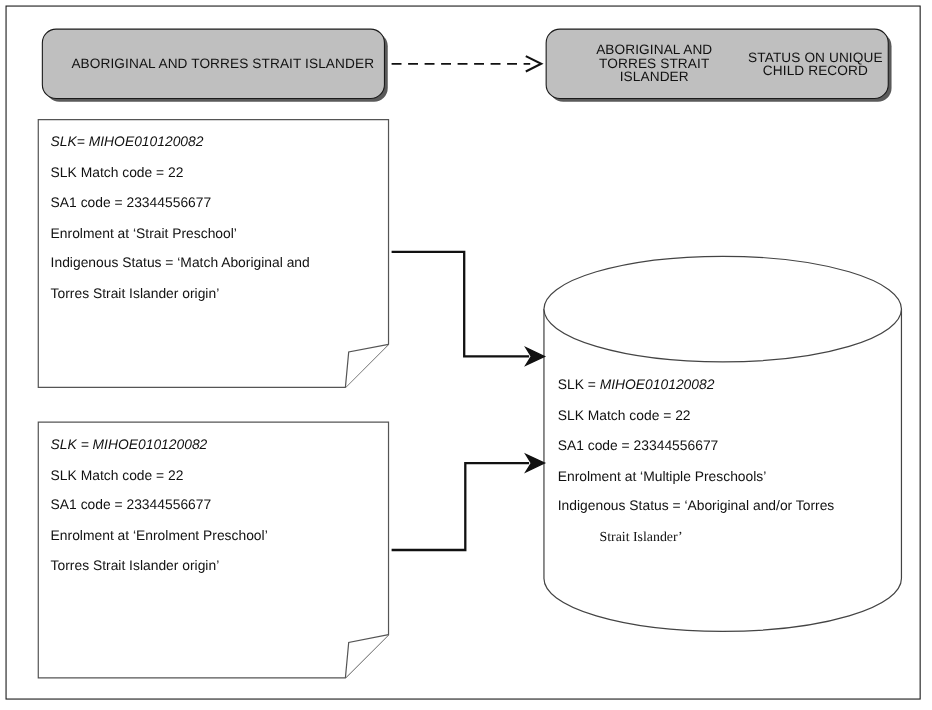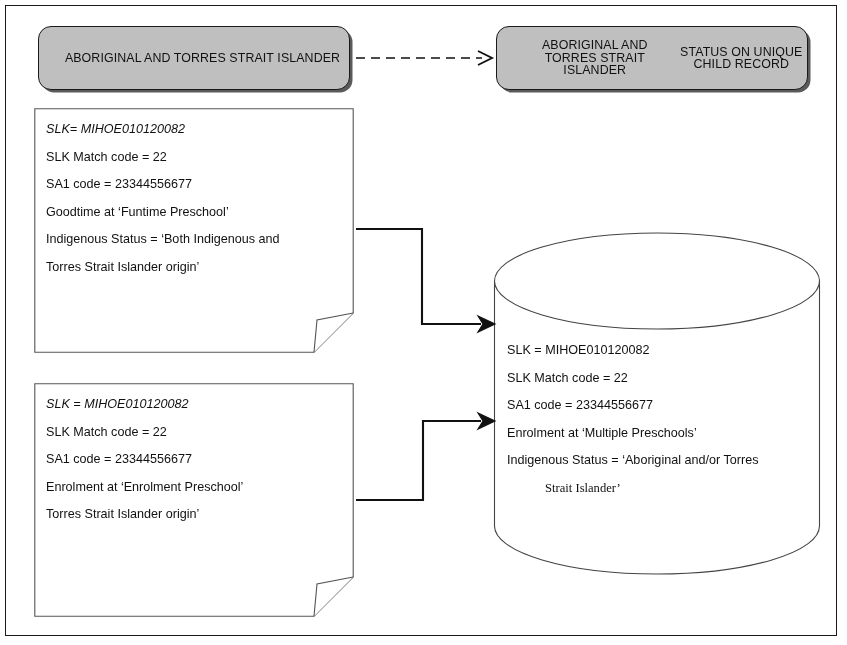--- a/index.html
+++ b/index.html
@@ -125,20 +125,21 @@
   #cylinder-text .tline {
     display: block;
     white-space: nowrap;
     margin-bottom: 13.5px;
   }
   #cylinder-text .tline.indented {
     padding-left: 38px;
     font-family: Liberation Serif, serif;
   }
   .mixed-italic {
+    font-style: italic;
     margin-top: 16px;
   }
   
   #connectors {
     position: absolute;
     left: 0;
     top: 0;
     width: 847px;
     height: 645px;
     pointer-events: none;
@@ -162,22 +163,22 @@
 
   <div class="doc-shape" id="doc-top">
     <svg width="320" height="245" viewBox="0 0 320 245">
       <path d="M0.8,0.8 L319.2,0.8 L319.2,205 L280,244.2 L0.8,244.2 Z" fill="#ffffff" stroke="#555555" stroke-width="1.1"></path>
       <path d="M319.2,205 L283,212 L280,244.2" fill="#ffffff" stroke="#555555" stroke-width="1.1"></path>
     </svg>
     <div class="doc-text">
       <span class="tline italic">SLK= MIHOE010120082</span>
       <span class="tline">SLK Match code = 22</span>
       <span class="tline">SA1 code = 23344556677</span>
-      <span class="tline">Goodtime at ‘Funtime Preschool’</span>
-      <span class="tline">Indigenous Status = ‘Both Indigenous and</span>
+      <span class="tline">Enrolment at ‘Strait Preschool’</span>
+      <span class="tline">Indigenous Status = ‘Match Aboriginal and</span>
       <span class="tline">Torres Strait Islander origin’</span>
     </div>
   </div>
 
   <div class="doc-shape" id="doc-bottom">
     <svg width="320" height="234" viewBox="0 0 320 234">
       <path d="M0.8,0.8 L319.2,0.8 L319.2,194 L280,233.2 L0.8,233.2 Z" fill="#ffffff" stroke="#555555" stroke-width="1.1"></path>
       <path d="M319.2,194 L283,201 L280,233.2" fill="#ffffff" stroke="#555555" stroke-width="1.1"></path>
     </svg>
     <div class="doc-text">

